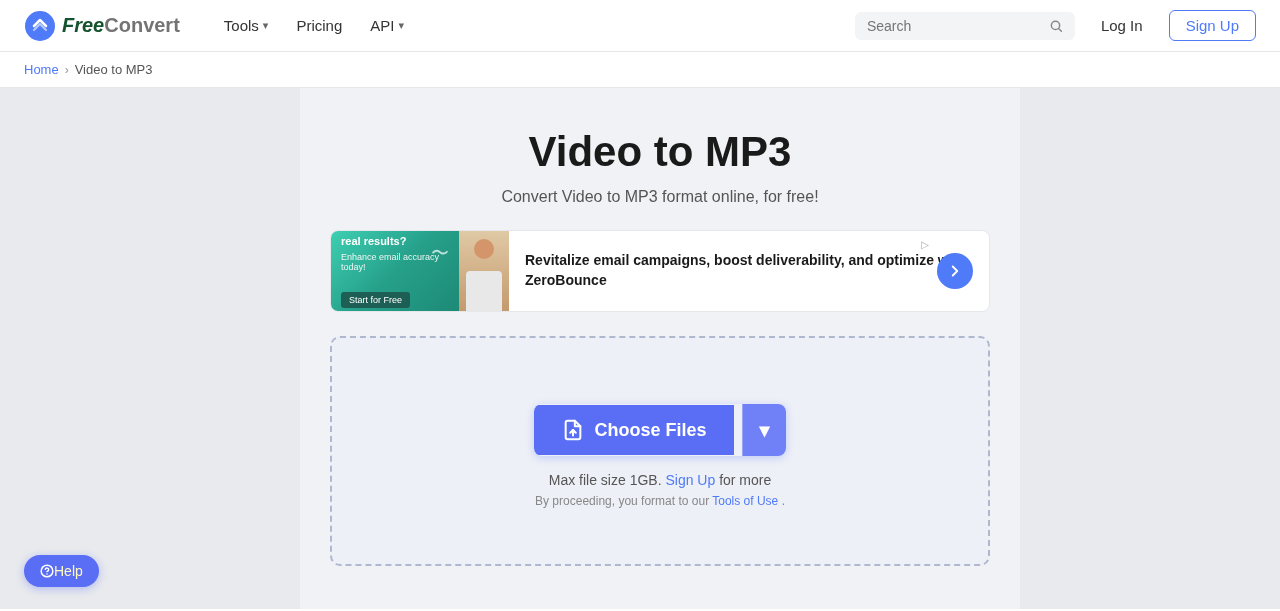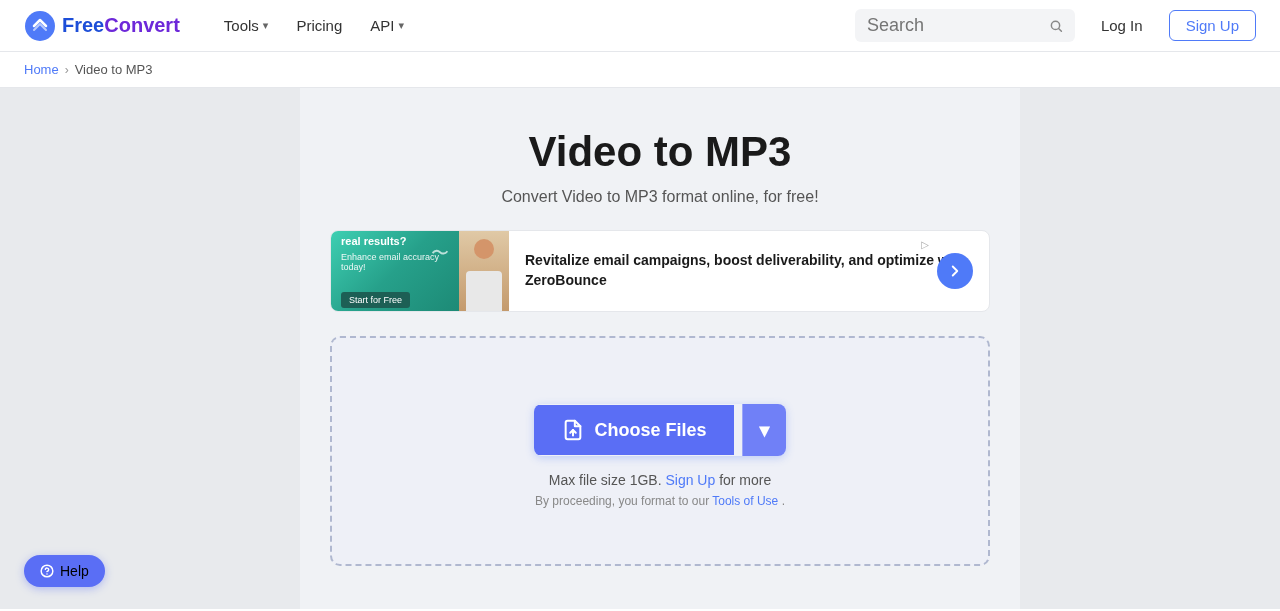--- a/index.html
+++ b/index.html
@@ -25,22 +25,22 @@
     }
     .logo-icon {
       width: 32px;
       height: 32px;
     }
     .logo-text {
       font-size: 20px;
       font-weight: 700;
       color: #1a1a1a;
     }
-    .logo-text span.free { color: #1d4ed8; }
-    .logo-text span.convert { color: #6d28d9; }
+    .logo-text span.free { color: #14532d; font-style: italic; }
+    .logo-text span.convert { color: #737373; }
 
     .nav-links {
       display: flex;
       align-items: flex-start;
       gap: 4px;
     }
     .nav-link {
       display: flex;
       align-items: center;
       gap: 4px;
@@ -65,21 +65,21 @@
       background: #f3f4f6;
       border-radius: 6px;
       padding: 6px 12px;
       gap: 8px;
       width: 220px;
     }
     .search-box input {
       border: none;
       background: transparent;
       outline: none;
-      font-size: 18px;
+      font-size: 14px;
       color: #0f766e;
       width: 100%;
     }
     .search-icon-svg { color: #888; }
 
     .btn-login {
       background: none;
       border: none;
       font-size: 15px;
       color: #333;
@@ -303,29 +303,28 @@
       text-align: center;
     }
     .upload-terms a { color: #4f7af8; text-decoration: none; }
 
     
     .help-btn {
       position: fixed;
       bottom: 24px;
       left: 24px;
       background: #5a6ef5;
-      color: #000000;
+      color: #fef9c3;
       border: none;
       border-radius: 20px;
       padding: 8px 16px;
       font-size: 14px;
       cursor: pointer;
       display: flex;
       align-items: center;
-      gap: 6px;
       box-shadow: 0 2px 8px rgba(90,110,245,0.4);
     }
   </style>
 </head>
 <body>
 
 <nav class="navbar">
   <a class="logo" href="#">
     <svg class="logo-icon" viewBox="0 0 32 32" fill="none" xmlns="http://www.w3.org/2000/svg">
       <circle cx="16" cy="16" r="15" fill="#4f7af8"></circle>

